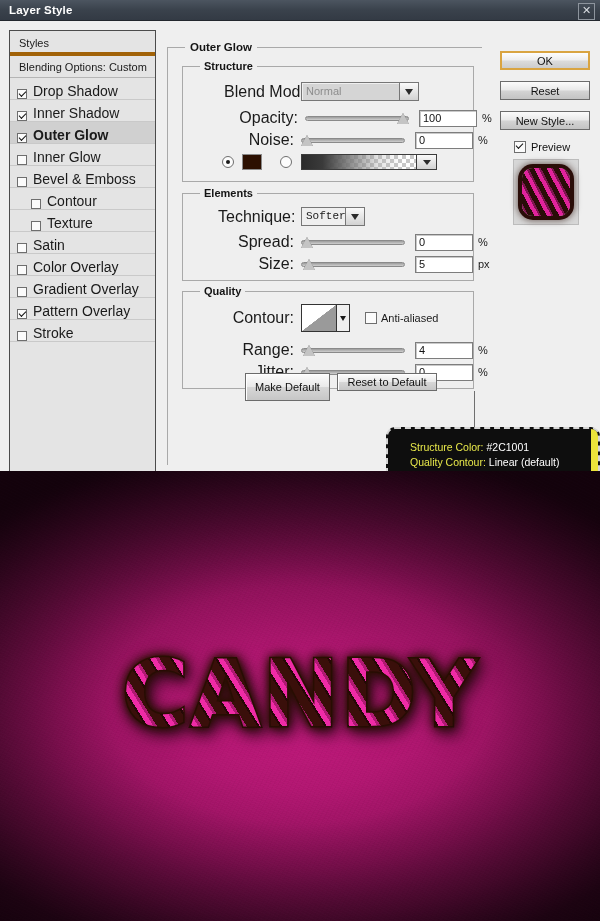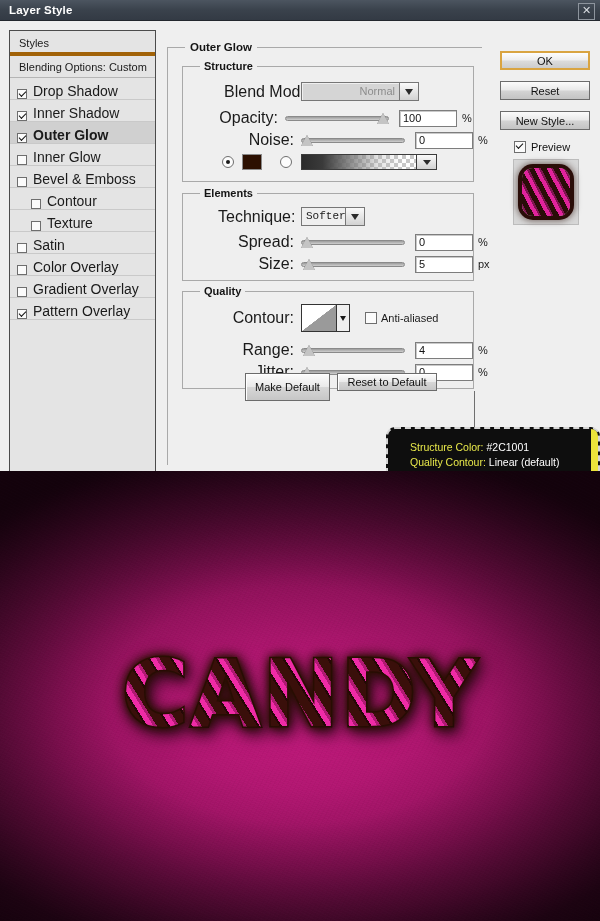--- a/index.html
+++ b/index.html
@@ -131,21 +131,20 @@
 
   
   .ddown{
     display:flex;align-items:stretch;height:19px;
   }
   .ddown .field{
     border:1px solid #767676;background:#d5d5d5;
     font-size:11px;color:#8d8d8d;line-height:17px;padding:0 4px;
     box-sizing:border-box;
     box-shadow:inset 1px 1px 0 #efefef;
-    text-align:right;
   }
   .ddown .field.enabled{background:#efefef;color:#1a1a1a;font-family:Liberation Mono, monospace;}
   .ddown .arrowbox{
     width:19px;border:1px solid #767676;border-left:none;
     background:linear-gradient(to bottom,#fafafa,#d2d2d2);
     display:flex;align-items:center;justify-content:center;
     box-sizing:border-box;
   }
   .arrowglyph{
     width:0;height:0;border-left:4.5px solid transparent;
@@ -356,41 +355,45 @@
             <span class="lbl">Color Overlay</span>
           </div>
           <div class="style-row">
             <div class="cbox"></div>
             <span class="lbl">Gradient Overlay</span>
           </div>
           <div class="style-row">
             <div class="cbox on"></div>
             <span class="lbl">Pattern Overlay</span>
           </div>
+          <div class="style-row">
+            <div class="cbox"></div>
+            <span class="lbl">Stroke</span>
+          </div>
         </div>
       <div id="styles-filler"></div>
     </div>
 
     <div id="grp-outer"></div>
     <div id="lbl-outerglow">Outer Glow</div>
 
     <div class="sub-group" style="left:182px;top:45px;width:292px;height:116px;"></div>
     <div class="sub-title" style="left:200px;top:45px;">Structure</div>
 
     <div class="row" style="left:224px;top:61px;">
       <span class="flabel" style="width:70px;">Blend Mode:</span>
       <div class="ddown" style="margin-left:7px;">
         <div class="field" style="width:99px;">Normal</div>
         <div class="arrowbox">
             <div class="arrowglyph"></div>
           </div>
       </div>
     </div>
 
-    <div class="row" style="left:208px;top:88px;">
+    <div class="row" style="left:228px;top:88px;">
       <span class="flabel" style="width:70px;">Opacity:</span>
       <div class="slider" style="margin-left:7px;width:104px;">
         <div class="track"></div>
           <div class="knob" style="left:92px;"></div>
       </div>
       <input class="tinput" style="margin-left: 10px;" value="100">
       <span class="unit">%</span>
     </div>
 
     <div class="row" style="left:224px;top:110px;">

